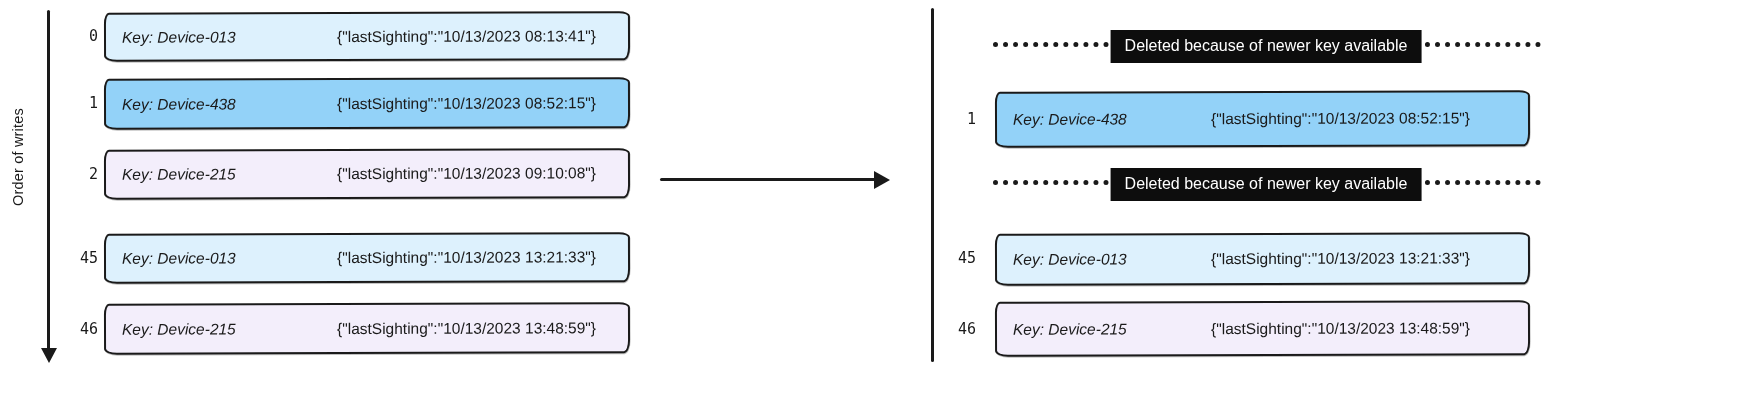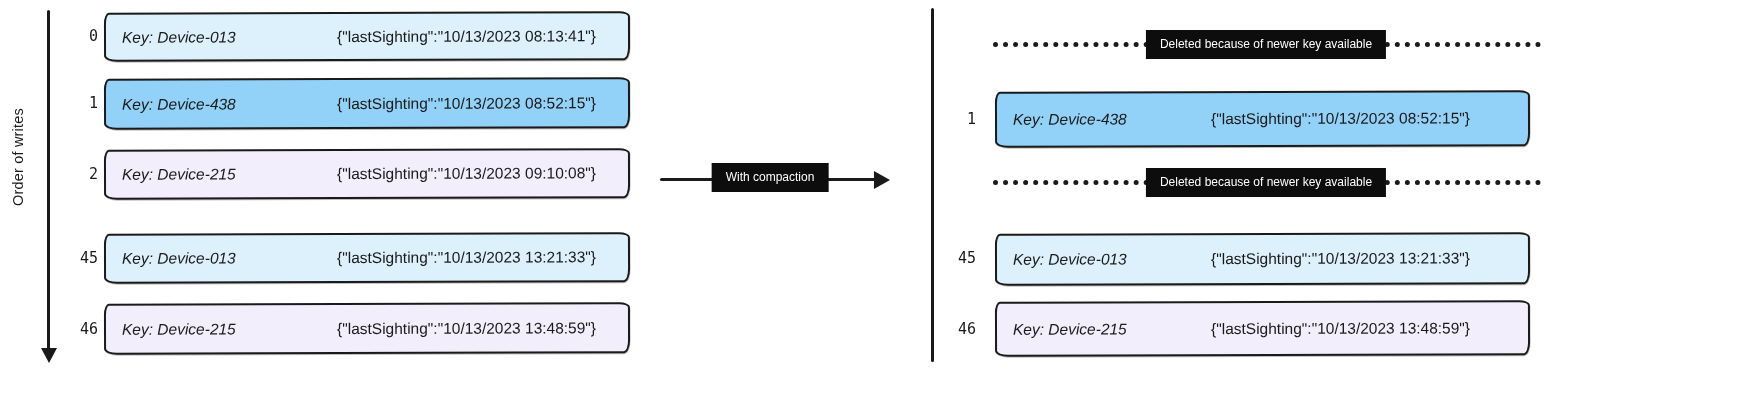--- a/index.html
+++ b/index.html
@@ -44,21 +44,21 @@
   .tone-blue{background:var(--blue-strong);}
   .tone-lav{background:var(--lavender);}
   .key{flex:0 0 215px;overflow:hidden;font-style:italic;}
   .box-r .key{flex-basis:198px;}
   .val{flex:0 0 auto;}
 
   
   .black-label{
     position:absolute;transform:translateX(-50%);
     background:var(--label-bg);color:var(--label-text);
-    font-size:12px;line-height:1;padding:8px 14px 9px;white-space:nowrap;
+    font-size:16px;line-height:1;padding:8px 14px 9px;white-space:nowrap;
   }
 
   
   .harrow-line{position:absolute;left:660px;top:178px;width:218px;height:3px;background:var(--ink);border-radius:2px;}
   .harrow-head{position:absolute;left:874px;top:170.5px;width:0;height:0;
     border-top:9px solid transparent;border-bottom:9px solid transparent;border-left:16px solid var(--ink);}
 
   
   .dotted{position:absolute;height:0;border-top:5.5px dotted var(--ink);}
 </style>
@@ -93,21 +93,20 @@
     <span class="key">Key: Device-013</span>
     <span class="val">{"lastSighting":"10/13/2023 13:21:33"}</span>
   </div>
   <div class="box tone-lav" style="left:104px;top:303px;width:526px;height:51px">
     <span class="key">Key: Device-215</span>
     <span class="val">{"lastSighting":"10/13/2023 13:48:59"}</span>
   </div>
 
   <div class="harrow-line"></div>
   <div class="harrow-head"></div>
-  <div class="black-label" style="left:770px;top:163px">With compaction</div>
 
   <div class="vline"></div>
 
   <div class="dotted" style="left:993px;top:42px;width:548px"></div>
   <div class="black-label" style="left:1266px;top:30px">Deleted because of newer key available</div>
 
   <div class="idx" style="left:946px;top:110px">1</div>
   <div class="idx" style="left:946px;top:249px">45</div>
   <div class="idx" style="left:946px;top:320px">46</div>
 

